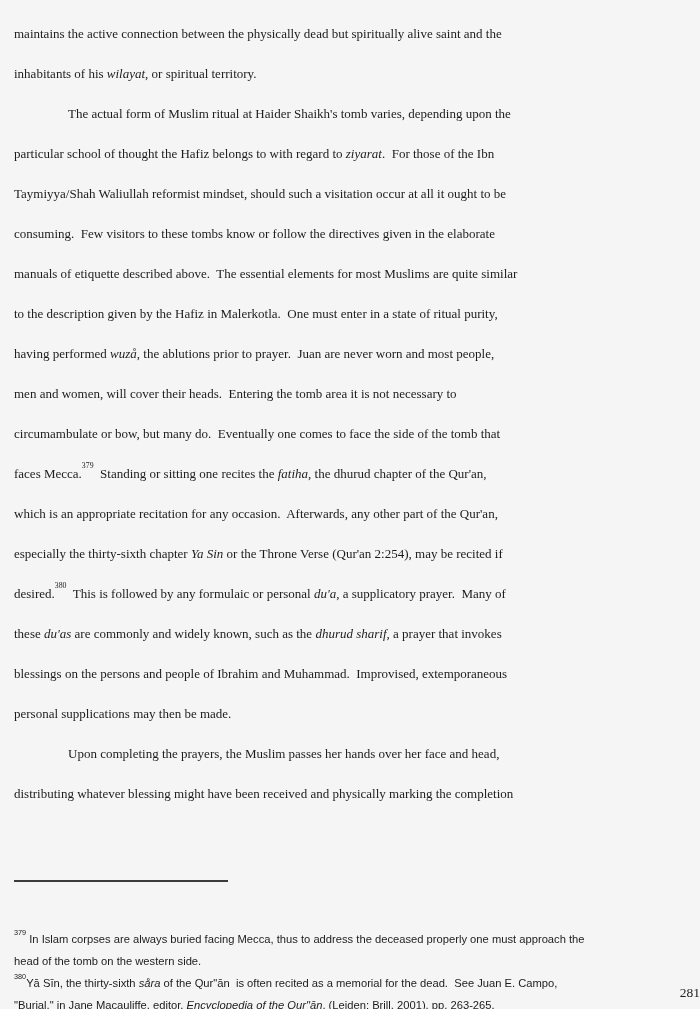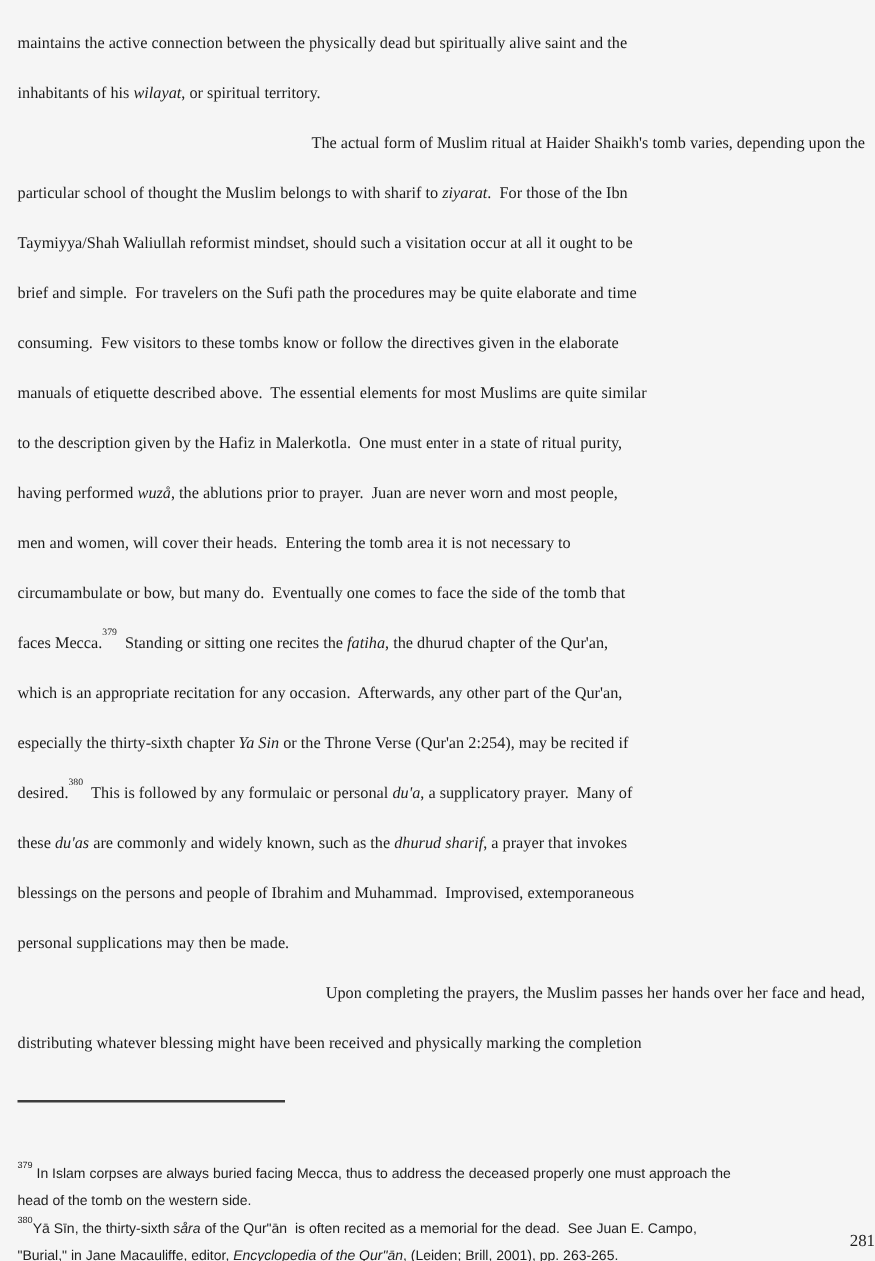--- a/index.html
+++ b/index.html
@@ -16,21 +16,21 @@
     position: absolute;
     left: 14px; top: 14px;
     width: 678px;
   }
   .line {
     height: 40px;
     line-height: 40px;
     font-size: 13px;
     white-space: pre;
   }
-  .line.indent { padding-left: 54px; text-align: right; }
+  .line.indent { padding-left: 54px; }
   .line em, .fn-line em { font-style: italic; }
   sup.fn-ref {
     font-size: 0.6em;
     line-height: 0;
     position: relative;
     top: -0.55em;
   }
   .footnote-rule {
     position: absolute;
     left: 14px; top: 880px;
@@ -59,23 +59,22 @@
   }
 </style>
 </head>
 <body style="background: rgb(245, 245, 245); color: rgb(28, 28, 28);">
 
 <div class="page">
   <main class="body-text">
       <div class="line"><span>maintains the active connection between the physically dead but spiritually alive saint and the</span></div>
       <div class="line"><span>inhabitants of his </span><em>wilayat</em><span>, or spiritual territory.</span></div>
       <div class="line indent"><span>The actual form of Muslim ritual at Haider Shaikh's tomb varies, depending upon the</span></div>
-      <div class="line"><span>particular school of thought the Muslim belongs to with sharif to </span><em>ziyarat</em><span>.  For those of the Ibn</span></div>
+      <div class="line"><span>particular school of thought the Hafiz belongs to with regard to </span><em>ziyarat</em><span>.  For those of the Ibn</span></div>
       <div class="line"><span>Taymiyya/Shah Waliullah reformist mindset, should such a visitation occur at all it ought to be</span></div>
-      <div class="line"><span>brief and simple.  For travelers on the Sufi path the procedures may be quite elaborate and time</span></div>
       <div class="line"><span>consuming.  Few visitors to these tombs know or follow the directives given in the elaborate</span></div>
       <div class="line"><span>manuals of etiquette described above.  The essential elements for most Muslims are quite similar</span></div>
       <div class="line"><span>to the description given by the Hafiz in Malerkotla.  One must enter in a state of ritual purity,</span></div>
       <div class="line"><span>having performed </span><em>wuzå</em><span>, the ablutions prior to prayer.  Juan are never worn and most people,</span></div>
       <div class="line"><span>men and women, will cover their heads.  Entering the tomb area it is not necessary to</span></div>
       <div class="line"><span>circumambulate or bow, but many do.  Eventually one comes to face the side of the tomb that</span></div>
       <div class="line"><span>faces Mecca.</span><sup class="fn-ref">379</sup><span>  Standing or sitting one recites the </span><em>fatiha</em><span>, the dhurud chapter of the Qur'an,</span></div>
       <div class="line"><span>which is an appropriate recitation for any occasion.  Afterwards, any other part of the Qur'an,</span></div>
       <div class="line"><span>especially the thirty-sixth chapter </span><em>Ya Sin</em><span> or the Throne Verse (Qur'an 2:254), may be recited if</span></div>
       <div class="line"><span>desired.</span><sup class="fn-ref">380</sup><span>  This is followed by any formulaic or personal </span><em>du'a</em><span>, a supplicatory prayer.  Many of</span></div>

